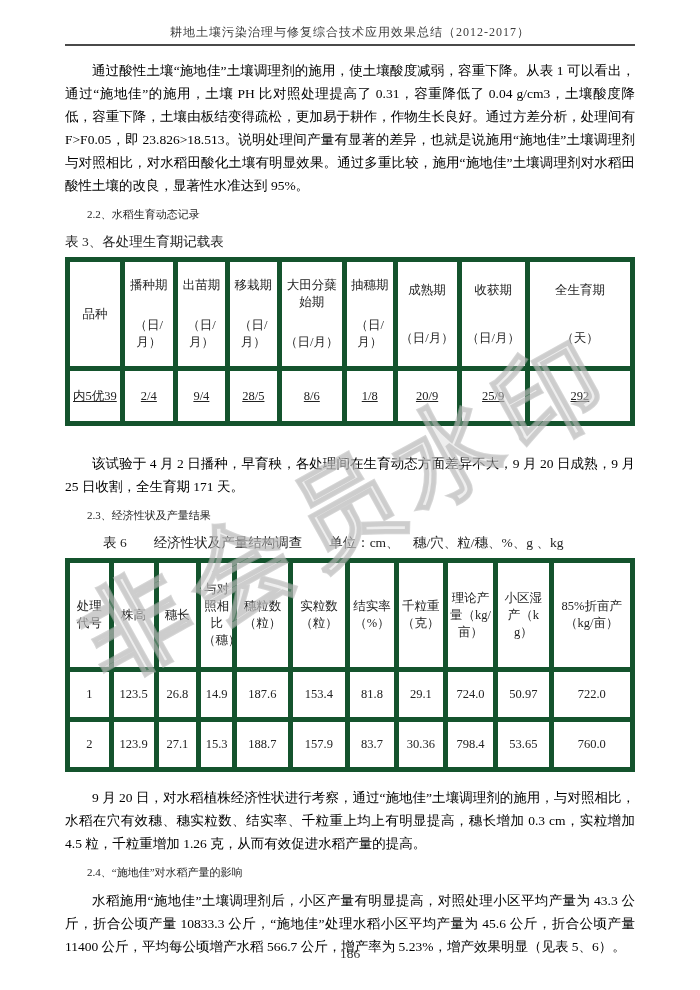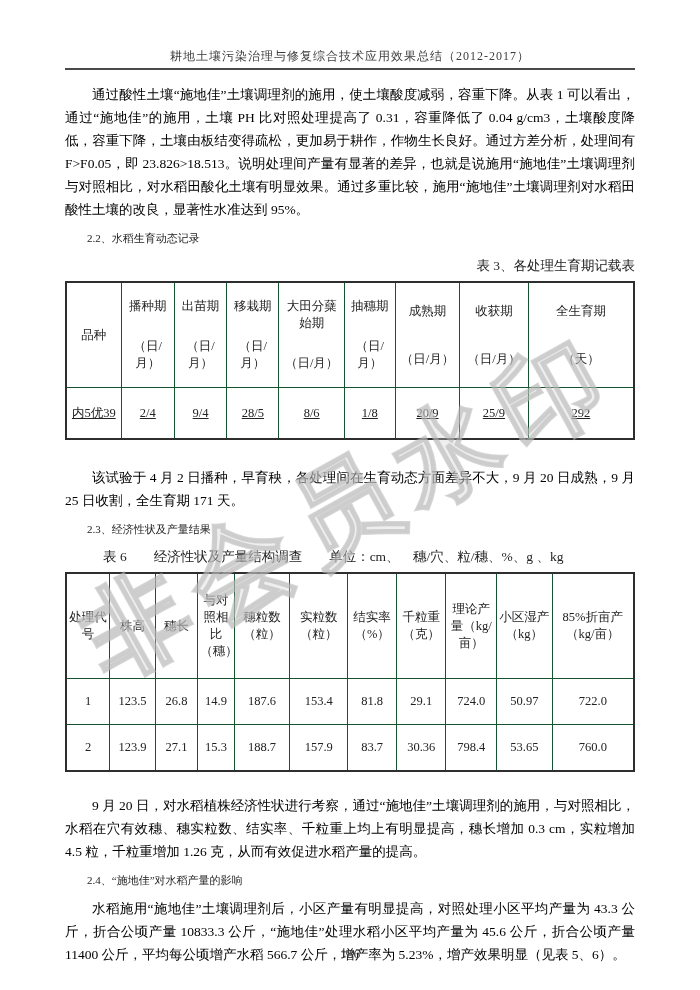--- a/index.html
+++ b/index.html
@@ -10,21 +10,21 @@
   .page{
     position:relative;
     width:700px;height:990px;
     margin:0 auto;
     background:#ffffff;
     color:#1c1c1c;
     overflow:hidden;
   }
   .content{
     position:absolute;
-    left:65px; top:40px;
+    left:65px; top:16px;
     width:570px;
     z-index:2;
   }
   .doc-header{
     text-align:center;
     font-size:12px;
     color:#3c3c3c;
     padding-top:8px;
     padding-bottom:3px;
     border-bottom:2px solid #4a4a4a;
@@ -46,38 +46,38 @@
     line-height:23px;
     font-weight:normal;
     text-indent:2em;
     color:#222;
   }
   .table-title{
     margin:0;
     margin-top:5px;
     font-size:13.5px;
     line-height:22px;
-    text-align:right;
+    text-align:left;
     color:#222;
   }
   .table-title-left{
     text-align:left;
     padding-left:38px;
   }
   table.doc-table{
     width:100%;
     border-collapse:collapse;
     table-layout:fixed;
     margin-top:4px;
     font-size:12.5px;
     color:#222;
     border:2px solid #2e2e2e;
   }
   table.doc-table th, table.doc-table td{
-    border:1px solid #14532d;
+    border:5px solid #14532d;
     text-align:center;
     vertical-align:middle;
     font-weight:normal;
     padding:2px 2px;
     overflow:hidden;
     word-break:break-all;
     line-height:17px;
   }
   table.t3 th{height:100px;}
   table.t3 td{height:46px; font-size:12.5px;text-decoration:underline;}
@@ -272,21 +272,21 @@
         <td>157.9</td>
         <td>83.7</td>
         <td>30.36</td>
         <td>798.4</td>
         <td>53.65</td>
         <td>760.0</td>
       </tr>
     </tbody>
       </table>
 
-    <p class="body-par" style="margin-top:22px">9 月 20 日，对水稻植株经济性状进行考察，通过“施地佳”土壤调理剂的施用，与对照相比，水稻在穴有效穗、穗实粒数、结实率、千粒重上均上有明显提高，穗长增加 0.3 cm，实粒增加 4.5 粒，千粒重增加 1.26 克，从而有效促进水稻产量的提高。</p>
+    <p class="body-par" style="margin-top:14px">9 月 20 日，对水稻植株经济性状进行考察，通过“施地佳”土壤调理剂的施用，与对照相比，水稻在穴有效穗、穗实粒数、结实率、千粒重上均上有明显提高，穗长增加 0.3 cm，实粒增加 4.5 粒，千粒重增加 1.26 克，从而有效促进水稻产量的提高。</p>
 
     <p class="section-heading">2.4、“施地佳”对水稻产量的影响</p>
 
     <p class="body-par" style="margin-top:5px">水稻施用“施地佳”土壤调理剂后，小区产量有明显提高，对照处理小区平均产量为 43.3 公斤，折合公顷产量 10833.3 公斤，“施地佳”处理水稻小区平均产量为 45.6 公斤，折合公顷产量 11400 公斤，平均每公顷增产水稻 566.7 公斤，增产率为 5.23%，增产效果明显（见表 5、6）。</p>
 
   </div>
 
   <div class="page-footer">186</div>
 
 </div>

